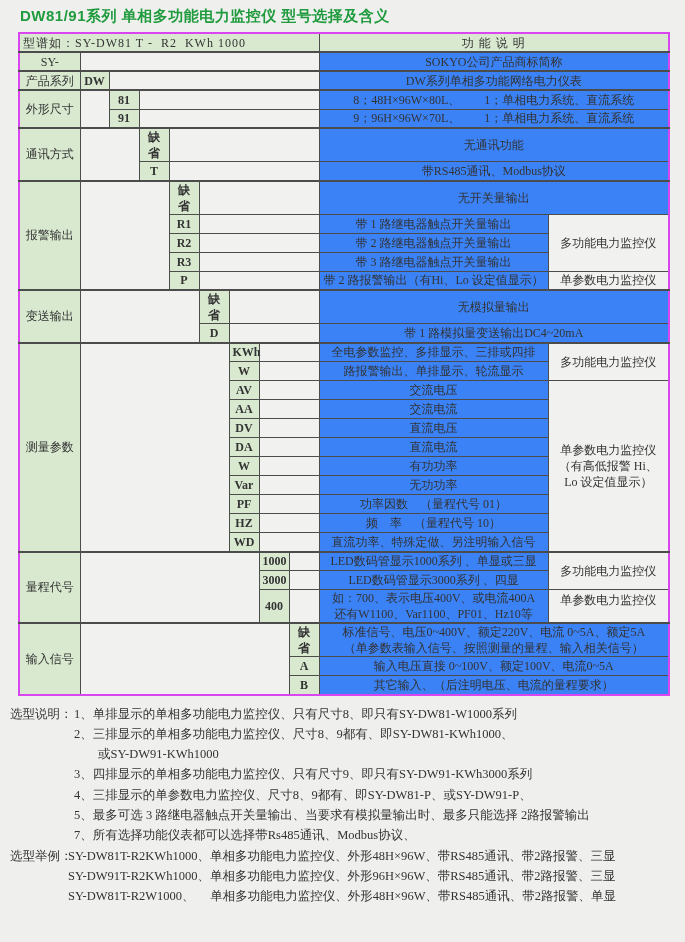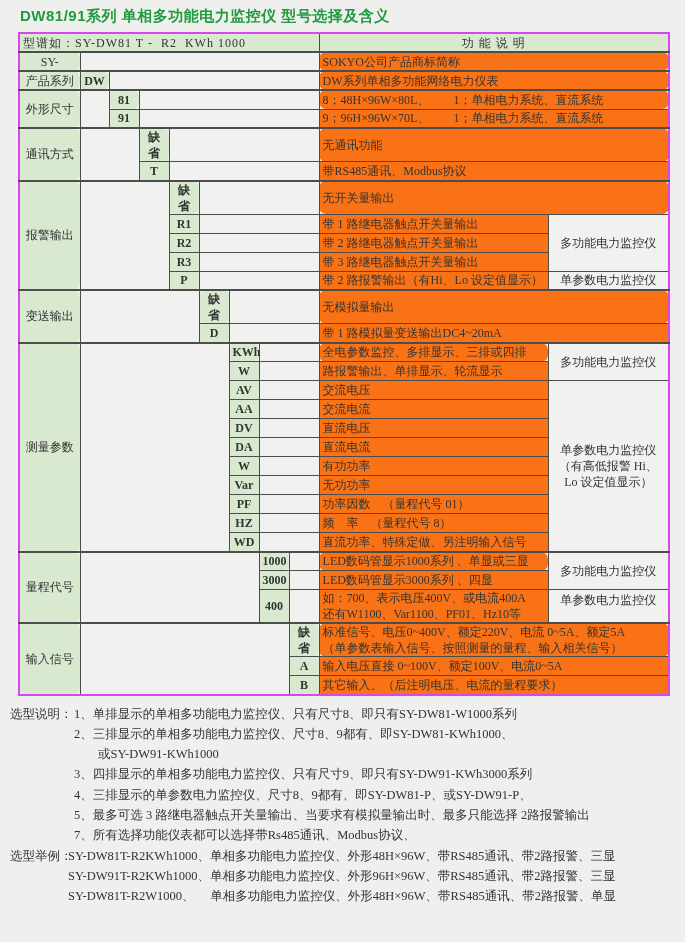--- a/index.html
+++ b/index.html
@@ -5,27 +5,27 @@
   html,body{margin:0;padding:0;}
   body{background:#efefed;font-family:"Liberation Serif","DejaVu Serif",serif;}
   .page{position:relative;width:685px;height:942px;background:#efefed;overflow:hidden;}
   .title{margin:7px 0 6px 20px;font-family:"Liberation Sans","DejaVu Sans",sans-serif;
          font-weight:bold;font-size:15px;color:#1f9b3e;letter-spacing:0.5px;}
   table.model{border-collapse:collapse;table-layout:fixed;width:650px;margin-left:18px;
               border:2px solid #d946ef;background:#f1f1ef;}
   table.model td{border:1px solid #4c4c4c;font-size:12px;line-height:16px;padding:0 3px;
                  color:#333;vertical-align:middle;overflow:visible;}
   tr.r{height:19px;}
-  tr.sec td{border-top-width:2px;border-radius:7px;}
+  tr.sec td{border-top-width:2px;}
   td.g{background:#d9e9d0;text-align:center;}
   td.hdr{letter-spacing:1px;white-space:pre;}
   td.hdr-l{text-align:left;padding-left:30px;}
   td.code{padding:0 1px;font-weight:bold;}
   td.sp{background:#f1f1ef;}
-  td.d{background:#f97316;text-align:left;padding-left:5px;white-space:nowrap;}
+  td.d{background:#3b82f6;text-align:center;padding-left:5px;white-space:nowrap;}
   td.c{background:#f1f1ef;text-align:center;white-space:nowrap;}
   td.c div{line-height:16px;}
   .notes{margin:8px 0 0 10px;font-size:12.5px;line-height:20.3px;color:#333;}
   .nblock{display:flex;}
   .nlabel{flex:0 0 64px;white-space:nowrap;}
   .nlines{flex:1;}
   .nline{white-space:nowrap;}
   .ind1{padding-left:24px;}
   .ind2{padding-left:148px;}
   .exlines{flex:1;margin-left:-6px;}
@@ -180,21 +180,21 @@
       <td class="d">无功功率</td>
     </tr>
     <tr class="r">
       <td class="g code">PF</td>
       <td class="sp" colspan="2"></td>
       <td class="d">功率因数　（量程代号 01）</td>
     </tr>
     <tr class="r">
       <td class="g code">HZ</td>
       <td class="sp" colspan="2"></td>
-      <td class="d">频　率　（量程代号 8）</td>
+      <td class="d">频　率　（量程代号 10）</td>
     </tr>
     <tr class="r">
       <td class="g code">WD</td>
       <td class="sp" colspan="2"></td>
       <td class="d">直流功率、特殊定做、另注明输入信号</td>
     </tr>
     <tr class="r sec">
       <td class="g" rowspan="3">量程代号</td>
       <td class="sp" rowspan="3" colspan="6"></td>
       <td class="g code">1000</td>

